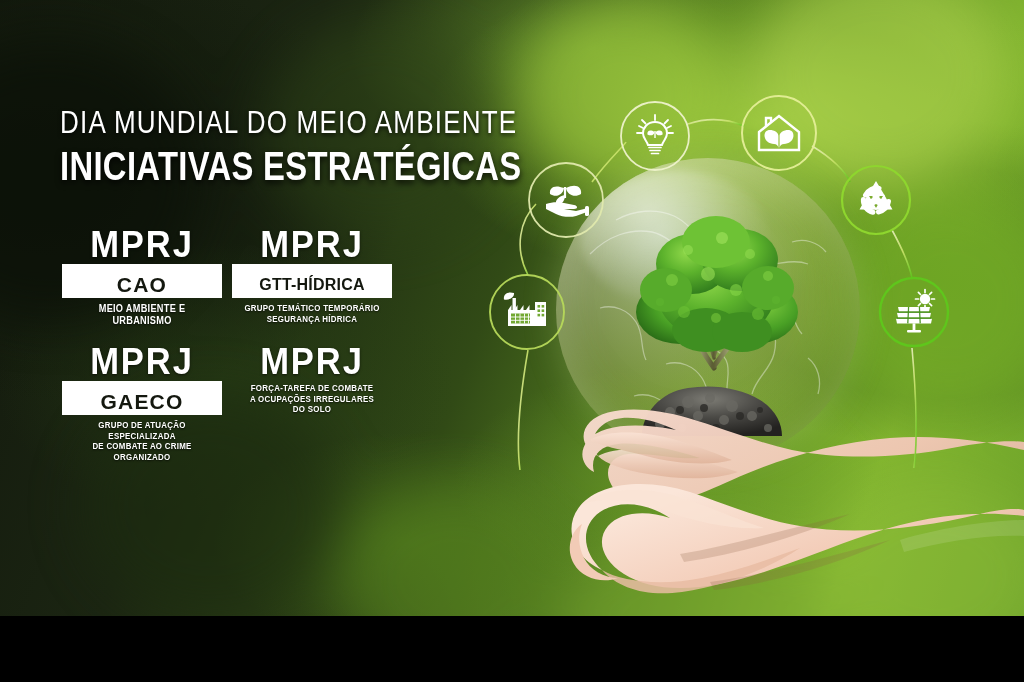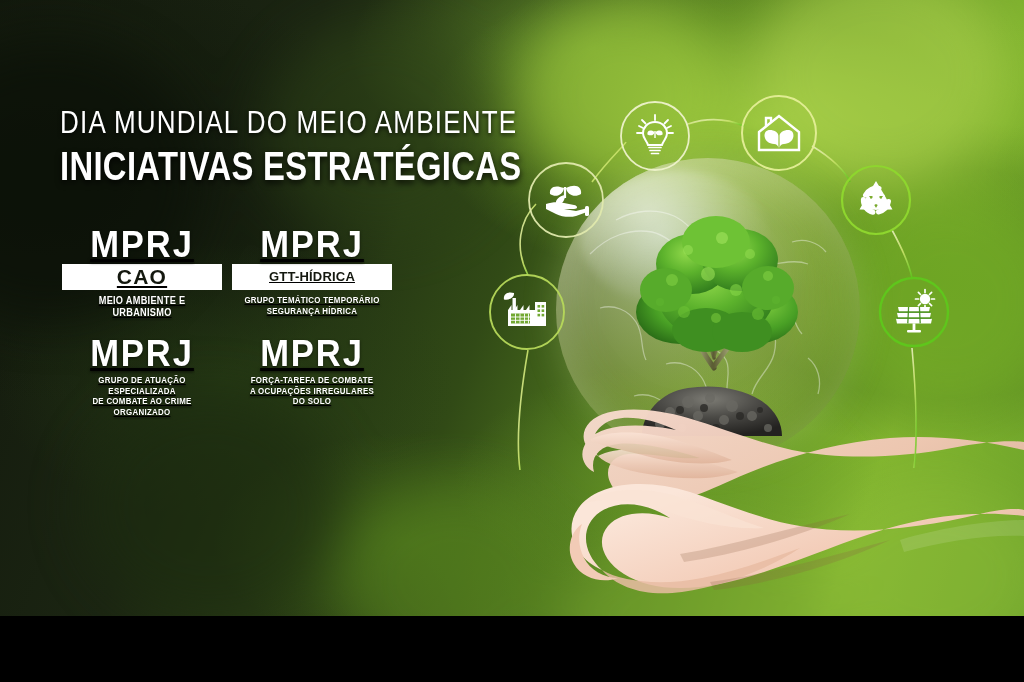--- a/index.html
+++ b/index.html
@@ -147,21 +147,20 @@
     left: 62px;
     top: 228px;
     width: 400px;
     display: grid;
     grid-template-columns: 170px 170px;
     grid-column-gap: 0px;
     grid-row-gap: 18px;
   }
   .logo {
     width: 160px;
-    text-decoration: underline;
   }
   .logo-mprj {
     font-family: "Liberation Sans Narrow", "Liberation Sans", sans-serif;
     font-weight: 700;
     font-size: 36px;
     line-height: 33px;
     letter-spacing: 2px;
     color: #ffffff;
     text-align: center;
     transform: scaleX(0.96);
@@ -170,25 +169,25 @@
   .logo-badge {
     margin-top: 3px;
     background: #ffffff;
     color: #14180f;
     font-family: "Liberation Sans Narrow", "Liberation Sans", sans-serif;
     font-weight: 700;
     font-size: 21px;
     line-height: 23px;
     letter-spacing: 1.2px;
     text-align: center;
-    padding: 1px 4px 2px 4px;
+    padding: 9px 4px 2px 4px;
     box-sizing: border-box;
   }
   .logo-badge.small {
-    font-size: 13px;
+    font-size: 16px;
     letter-spacing: 0.2px;
   }
   .logo-sub {
     margin-top: 5px;
     font-family: "Liberation Sans Narrow", "Liberation Sans", sans-serif;
     font-weight: 700;
     font-size: 10px;
     line-height: 12px;
     letter-spacing: 0.3px;
     color: #ffffff;
@@ -555,20 +554,21 @@
       <div class="logo-mprj">MPRJ</div>
       <div class="logo-badge small">GTT-HÍDRICA</div>
       <div class="logo-sub tiny">
         <div>GRUPO TEMÁTICO TEMPORÁRIO</div>
         <div>SEGURANÇA HÍDRICA</div>
       </div>
     </div>
 
     <div class="logo">
       <div class="logo-mprj">MPRJ</div>
+      <div class="logo-badge">GAECO</div>
       <div class="logo-sub tiny">
         <div>GRUPO DE ATUAÇÃO ESPECIALIZADA</div>
         <div>DE COMBATE AO CRIME ORGANIZADO</div>
       </div>
     </div>
 
     <div class="logo">
       <div class="logo-mprj">MPRJ</div>
       <div class="logo-sub tiny">
         <div>FORÇA-TAREFA DE COMBATE</div>

